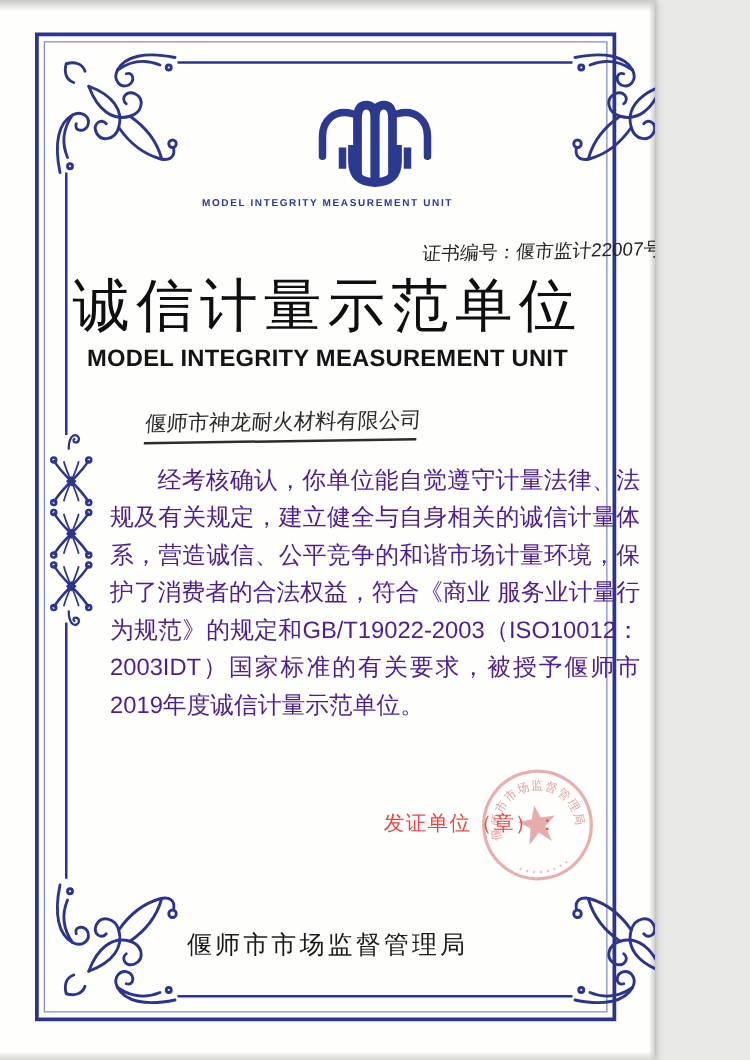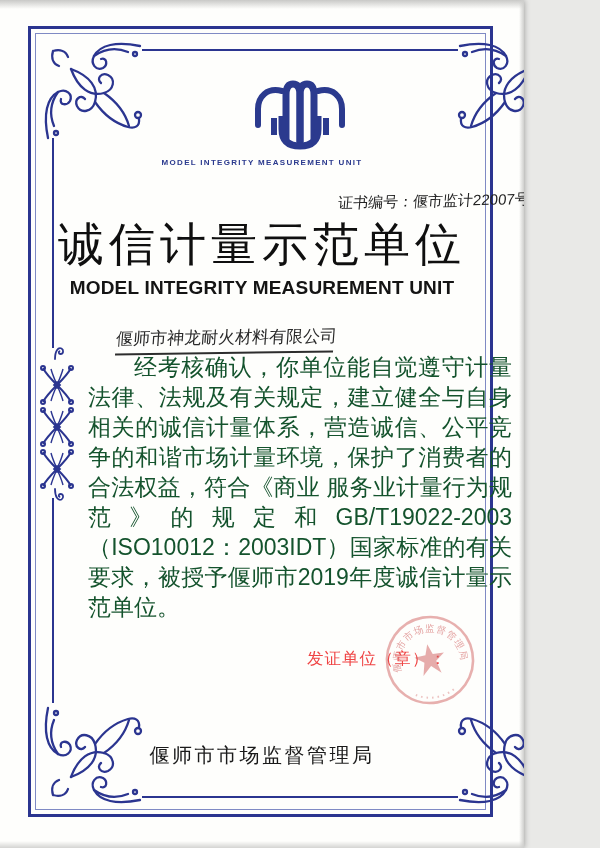--- a/index.html
+++ b/index.html
@@ -29,23 +29,23 @@
   .title-zh{position:absolute;left:0;right:0;top:214px;text-align:center;
     font-family:"Liberation Serif","DejaVu Serif",serif;font-weight:normal;
     font-size:46px;letter-spacing:5px;color:#0f0f0f;}
   .title-en{position:absolute;left:0;right:0;top:277px;text-align:center;
     font-weight:bold;font-size:19px;letter-spacing:0.2px;color:#141414;}
   
   .company{position:absolute;left:116px;top:326px;width:218px;padding-bottom:3px;
     border-bottom:2px solid #2d2d2d;font-size:17px;color:#2a2a2a;text-align:center;
     transform:rotate(-0.8deg) skewX(-5deg);white-space:nowrap;}
   
-  .body-text{position:absolute;left:88px;top:352px;width:424px;
-    font-size:23px;line-height:30px;text-align:justify;text-justify:inter-character;
-    color:#14532d;}
+  .body-text{position:absolute;left:88px;top:370px;width:424px;
+    font-size:19px;line-height:30px;text-align:justify;text-justify:inter-character;
+    color:#4c1d95;}
   .body-text p{margin:0;text-indent:2em;}
   
   .issuer-label{position:absolute;left:307px;top:648px;font-size:16.5px;color:#ef4444;letter-spacing:1px;}
   .seal{position:absolute;left:366px;top:596px;width:128px;height:128px;transform:rotate(-10deg);opacity:.8;}
   .org-name{position:absolute;left:0;right:0;top:742px;text-align:center;
     font-size:20px;letter-spacing:2.5px;color:#1a1a1a;font-weight:500;}
 </style>
 </head>
 <body>
 

